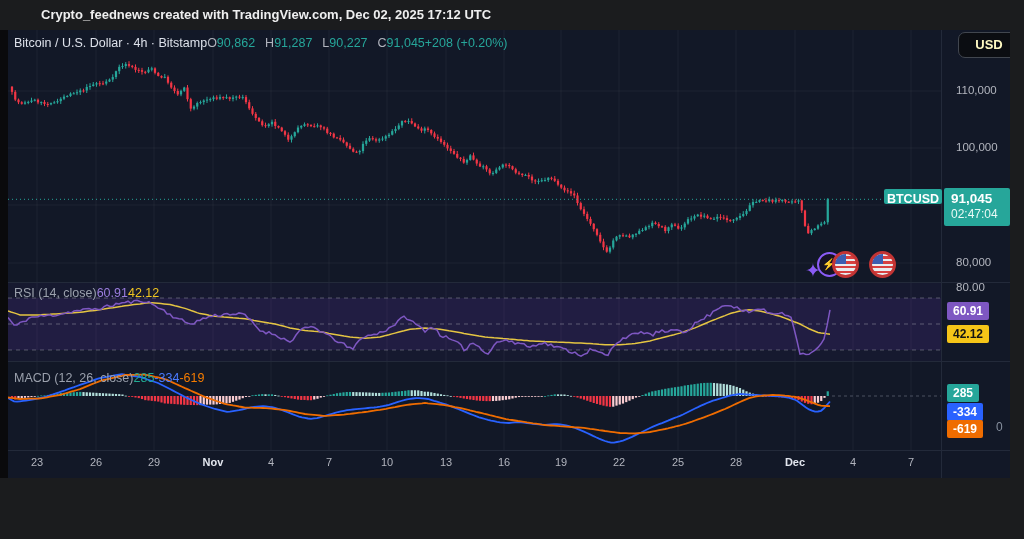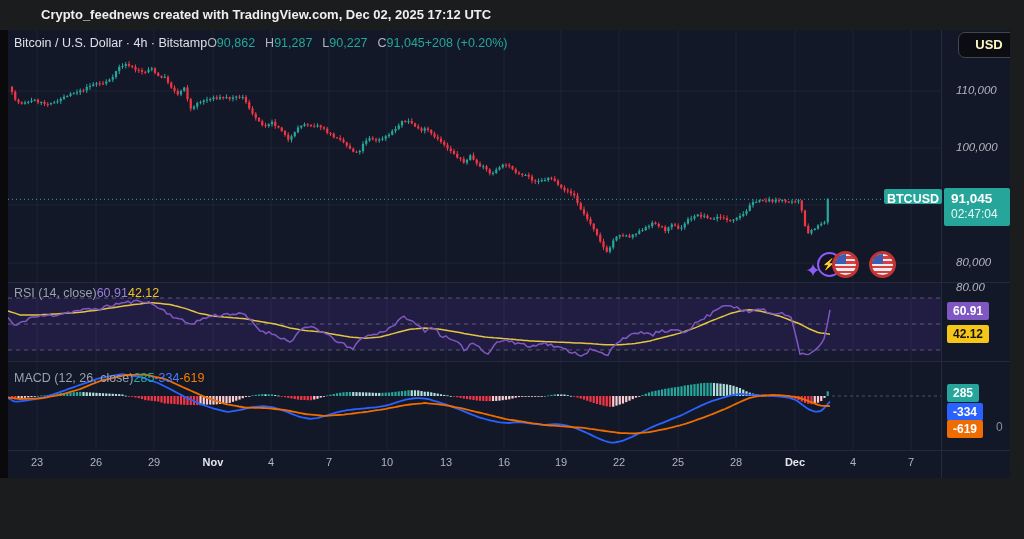--- a/index.html
+++ b/index.html
@@ -17,21 +17,21 @@
           white-space:nowrap;pointer-events:none;z-index:6;}
   .legend .t{color:#dde1ea;font-weight:500;}
   .legend .g{color:#9aa0ac;}
   .ohlc span.l{color:#b2b5be;}
   .ohlc span.v{color:#26a69a;}
   .ohlc{display:flex;gap:10px;}
   .chg{color:#26a69a;}
   .usd-btn{position:absolute;left:939px;top:2px;width:62px;height:26px;background:#0b0d12;
            border:1px solid #41464f;border-radius:7px;color:#fef9c3;font-weight:bold;font-size:13px;
            text-align:center;line-height:24px;z-index:8;margin-left:11px;}
-  .ax-label{position:absolute;left:940px;width:62px;padding-left:8px;color:#b2b5be;font-size:11.5px;z-index:4;font-style:italic;}
+  .ax-label{position:absolute;left:940px;width:62px;padding-left:8px;color:#b2b5be;font-size:11.5px;z-index:4;}
   .time-label{position:absolute;top:426px;transform:translateX(-50%);color:#b2b5be;font-size:11px;z-index:4;}
   .time-label.major{color:#e2e6ee;font-weight:bold;}
   .badge{position:absolute;left:939px;padding:2px 6px;border-radius:2px;font-size:12px;font-weight:bold;
          color:#fff;z-index:7;white-space:nowrap;}
   .btc-label{position:absolute;left:876px;top:159px;width:58px;height:15px;background:#26a69a;color:#fff;
              font-weight:bold;font-size:12.5px;text-align:center;line-height:21px;border-radius:2px;z-index:7;}
   .price-box{position:absolute;left:936px;top:158px;width:66px;height:38px;background:#26a69a;color:#fff;
              padding:2px 0 0 7px;border-radius:2px;z-index:7;}
   .price-box .p{font-size:13.5px;font-weight:bold;line-height:17px;}
   .price-box .c{font-size:12px;line-height:15px;color:#eafaf6;}

